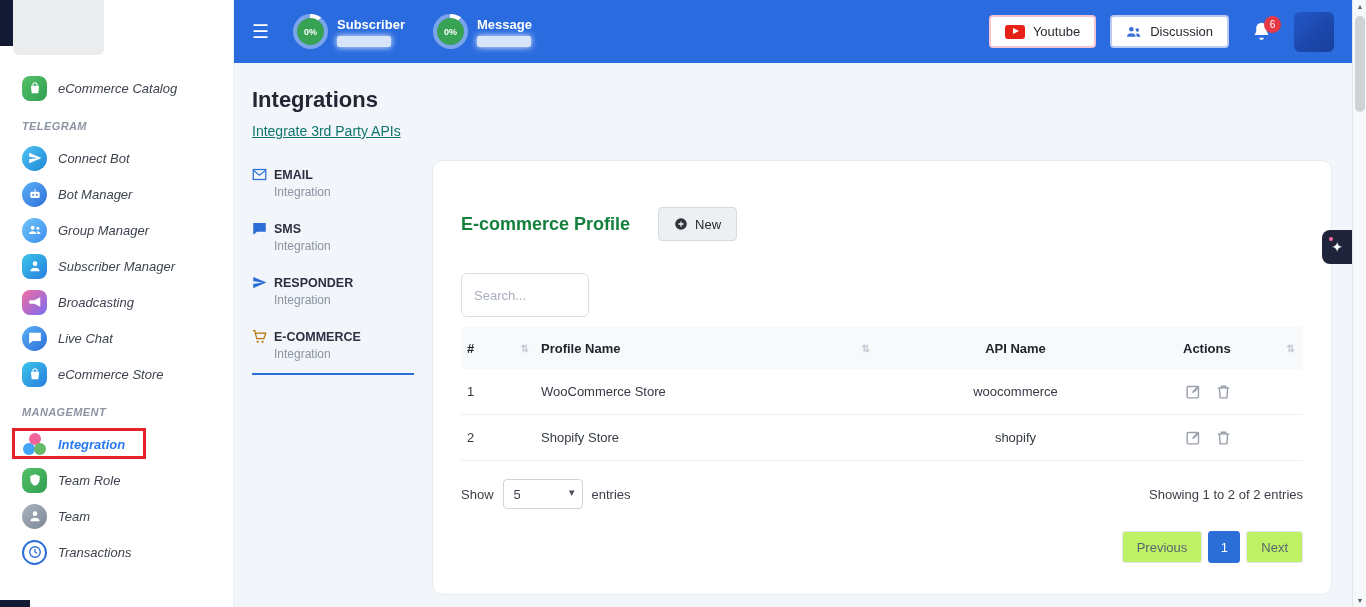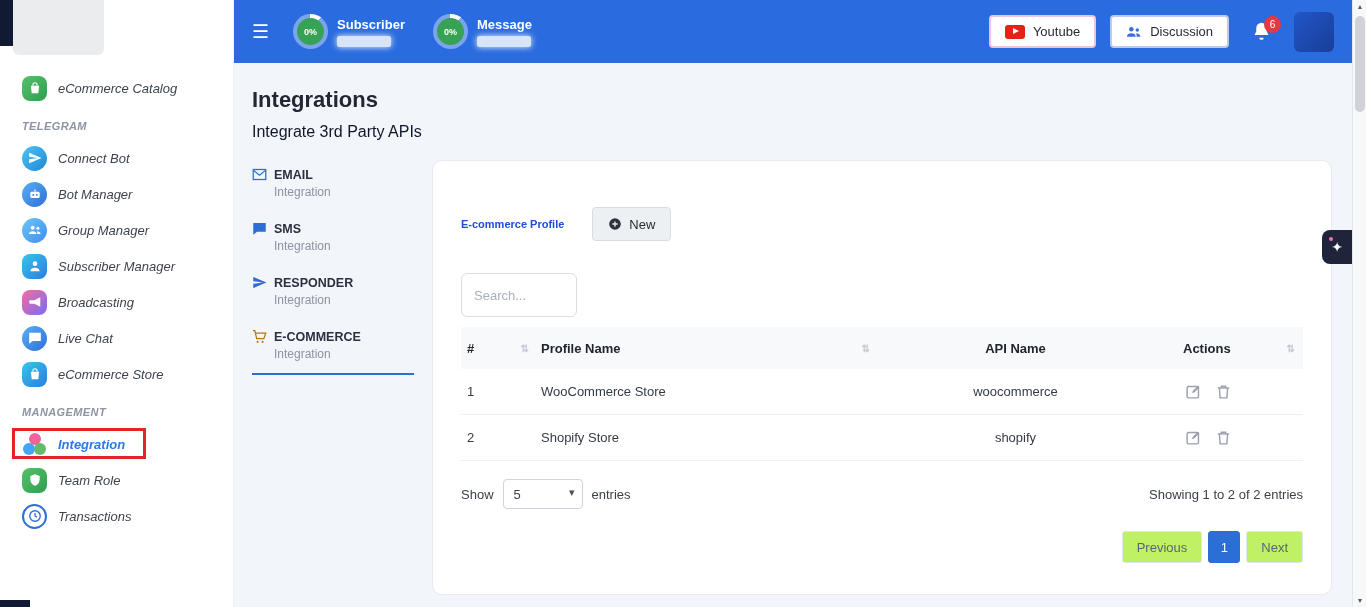--- a/index.html
+++ b/index.html
@@ -58,36 +58,36 @@
   .yt-ico::after { content:''; position:absolute; left:8px; top:3.5px; border-left:6px solid #fff; border-top:3.5px solid transparent; border-bottom:3.5px solid transparent; }
   .disc-ico { color:#3b6fd4; } .disc-ico svg { width:16px; height:16px; display:block; }
   .bell-wrap { position:relative; margin:0 8px 0 8px; cursor:pointer; }
   .bell-wrap svg { width:21px; height:21px; color:#fff; display:block; }
   .badge { position:absolute; top:-5px; right:-9px; min-width:17px; height:17px; background:#e53945; color:#fff; font-size:10px; border-radius:50%; display:flex; align-items:center; justify-content:center; }
   .avatar { width:40px; height:40px; border-radius:6px; background:linear-gradient(135deg,#2256c7,#183e98); cursor:pointer; }
 
   
   .main { position:absolute; left:234px; top:63px; right:14px; bottom:0; background:#f2f5fa; }
   .page-title { position:absolute; left:18px; top:24px; font-size:22px; font-weight:bold; color:#222733; }
-  .page-sub { position:absolute; left:18px; top:60px; font-size:16px; color:#0f172a; }
+  .page-sub { position:absolute; left:18px; top:60px; font-size:14px; color:#0f766e;text-decoration:underline; }
 
   .subnav { position:absolute; left:18px; top:104px; width:162px; }
   .subnav-item { margin-bottom:22px; cursor:pointer; }
   .subnav-item.active { border-bottom:2px solid #2b6ed6; padding-bottom:12px; }
   .subnav-head { display:flex; align-items:center; gap:7px; font-size:12.5px; font-weight:bold; color:#2b3040; }
   .subnav-head svg { width:15px; height:15px; display:block; }
   .sn-blue { color:#2b6ed6; } .sn-amber { color:#b9770e; }
   .subnav-sub { margin-left:22px; margin-top:3px; font-size:12px; color:#8b93a2; }
 
   .card { position:absolute; left:198px; top:97px; right:20px; bottom:12px; background:#fff; border:1px solid #e7ebf1; border-radius:10px; }
   .card-head { display:flex; align-items:center; gap:28px; padding:46px 28px 0 28px; }
-  .card-title { font-size:11px; font-weight:bold; color:#1d4ed8; }
+  .card-title { font-size:18px; font-weight:bold; color:#15803d; }
   .btn-new { display:flex; align-items:center; gap:7px; height:34px; padding:0 15px; background:#edf0f3; border:1px solid #d7dce2; border-radius:4px; font-size:13px; color:#262b33; cursor:pointer; }
   .btn-new svg { width:14px; height:14px; display:block; }
-  .search-input { display:block; margin:32px 0 0 28px; width:116px; height:44px; border:1px solid #d9dee5; border-radius:6px; padding:4px 12px; font-size:13px; color:#3a3f48; font-family:"Liberation Sans", sans-serif; }
+  .search-input { display:block; margin:32px 0 0 28px; width:128px; height:44px; border:1px solid #d9dee5; border-radius:6px; padding:4px 12px; font-size:13px; color:#3a3f48; font-family:"Liberation Sans", sans-serif; }
   .search-input::placeholder { color:#a9b0bc; }
 
   .tbl { margin:10px 28px 0 28px; }
   .tr { display:grid; grid-template-columns:80px 1fr 235px 170px; align-items:center; }
   .tr.head { background:#f7f9fb; height:42px; font-size:13px; font-weight:bold; color:#20252e; }
   .tr.row { height:46px; border-bottom:1px solid #eef1f4; font-size:13px; color:#343a44; }
   .th { display:flex; align-items:center; }
   .th-num { padding-left:6px; padding-right:12px; }
   .th-profile { padding-right:28px; }
   .th-api { justify-content:center; }
@@ -219,20 +219,29 @@
 
     <div class="side-item">
       <span class="ib g-green">
         <svg viewBox="0 0 24 24">
             <path d="M12 2l8 3.2V11c0 5.4-3.7 9.2-8 11-4.3-1.8-8-5.6-8-11V5.2z" fill="currentColor"></path>
           </svg>
       </span>
       <span class="side-label">Team Role</span>
     </div>
 
+    <div class="side-item">
+      <span class="ib round g-gray">
+        <svg viewBox="0 0 24 24">
+            <circle cx="12" cy="8" r="4" fill="currentColor"></circle>
+            <path d="M4 21c0-4 4-6 8-6s8 2 8 6z" fill="currentColor"></path>
+          </svg>
+      </span>
+      <span class="side-label">Team</span>
+    </div>
 
     <div class="side-item">
       <span class="ib ib-outline">
         <svg viewBox="0 0 24 24">
             <circle cx="12" cy="12" r="9" fill="none" stroke="currentColor" stroke-width="2.4"></circle>
             <path d="M12 7v5l3.5 2" fill="none" stroke="currentColor" stroke-width="2.2"></path>
           </svg>
       </span>
       <span class="side-label">Transactions</span>
     </div>

